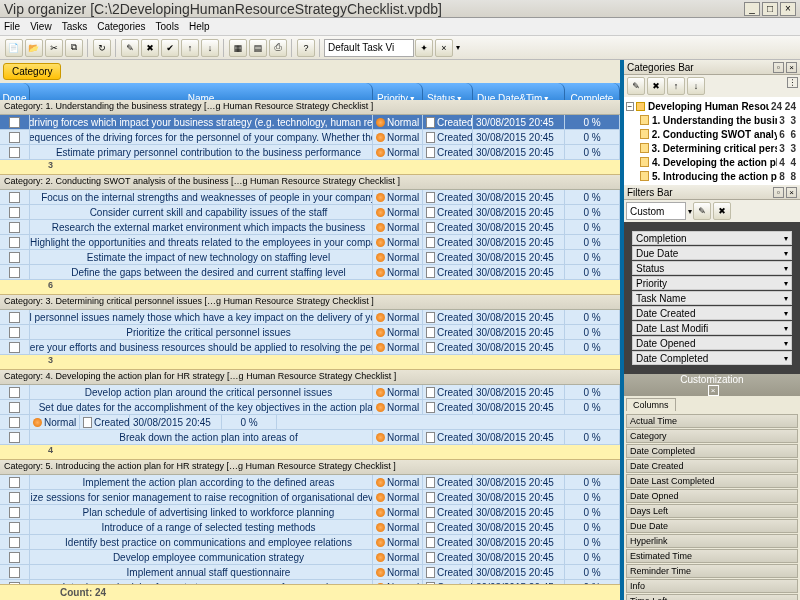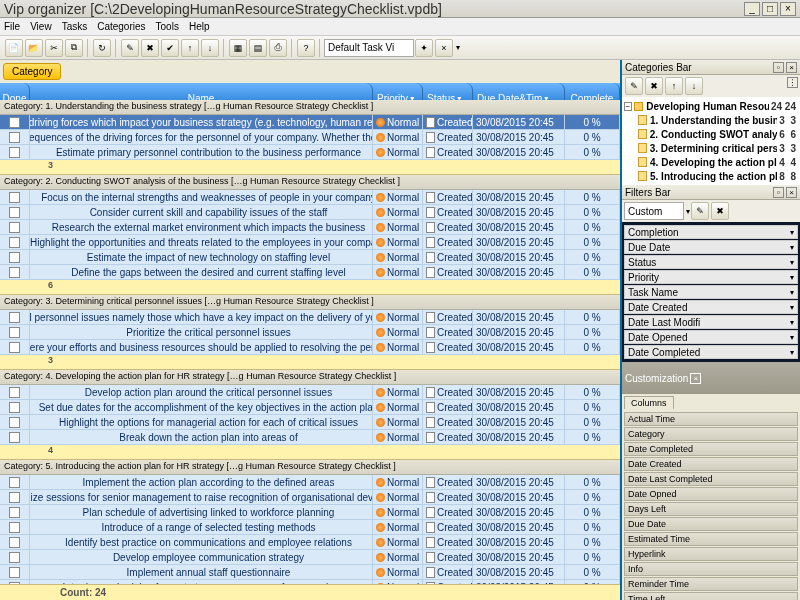--- a/index.html
+++ b/index.html
@@ -8,21 +8,21 @@
 .titlebar .title { font-size:14px; flex:1; color:#333; }
 .winbtn { width:16px; height:14px; background:#ece9d8; border:1px solid #888; margin-left:2px; display:flex; align-items:center; justify-content:center; font-size:9px; }
 .menubar { background:#f0f0f0; height:18px; display:flex; align-items:center; padding:0 4px; border-bottom:1px solid #ccc; }
 .menubar span { margin-right:10px; color:#000; }
 .toolbar { background:linear-gradient(#f8f7f4,#e8e5d9); height:24px; display:flex; align-items:center; padding:0 4px; border-bottom:1px solid #bbb; }
 .tbtn { width:18px; height:18px; margin:0 1px; background:linear-gradient(#fefefe,#e0ddc8); border:1px solid #c0bda8; border-radius:2px; display:flex; align-items:center; justify-content:center; font-size:9px; }
 .tbsep { width:2px; height:18px; margin:0 3px; border-left:1px solid #bbb; }
 .tfield { height:18px; border:1px solid #aaa; background:#fff; padding:0 3px; font-size:10px; }
 .main { display:flex; height:calc(100% - 60px); }
 .left { flex:1; display:flex; flex-direction:column; overflow:hidden; }
-.right { width:180px; display:flex; flex-direction:column; border-left:2px solid #0369a1; background:#ece9d8; }
+.right { width:180px; display:flex; flex-direction:column; border-left:4px solid #0369a1; background:#ece9d8; }
 .catbtn { background:linear-gradient(#ffe066,#ffc107); border:1px solid #cc9900; border-radius:3px; padding:2px 8px; margin:3px; width:58px; font-size:10px; color:#000; text-align:center; }
 .gridhdr { background:linear-gradient(#6bb5ff,#3a8de0); display:flex; height:17px; color:#fff; font-size:10px; }
 .gridhdr > div { border-right:1px solid #2a6cb0; padding:15px 4px; display:flex; align-items:center;border-radius:7px; }
 .col-done{width:30px;justify-content:center;} .col-name{flex:1;justify-content:center;} .col-pri{width:50px;} .col-stat{width:50px;} .col-date{width:92px;} .col-comp{width:55px;justify-content:center;}
 .gridbody { flex:1; overflow-y:auto; background:#bdd7ef; }
 .catrow { background:linear-gradient(#e8e4d5,#d8d4c5); height:15px; padding:1px 4px; font-size:9px; color:#000; border-bottom:1px solid #b0b0a0; }
 .taskrow { display:flex; height:15px; background:#d9e9f8; border-bottom:1px solid #b8d0e8; align-items:center; font-size:9px; color:#072a5e; }
 .taskrow.sel { background:#4a7abc; color:#fff; }
 .taskrow.sel .cell { color:#fff; }
 .taskrow .cell { padding:0 3px; border-right:1px solid #b8d0e8; height:100%; display:flex; align-items:center; overflow:hidden; white-space:nowrap; }
@@ -34,24 +34,24 @@
 .footer { background:#fff3ae; height:16px; border-top:1px solid #ccb77c; display:flex; align-items:center; padding-left:60px; font-size:10px; font-weight:bold; color:#555;}
 .panelhdr { background:linear-gradient(#f0eee4,#dedacb); height:15px; border-bottom:1px solid #aca899; display:flex; align-items:center; padding:0 3px; font-size:10px; }
 .panelhdr .spacer{flex:1;}
 .panelicon{width:11px;height:11px;border:1px solid #888;margin-left:2px;font-size:8px;display:flex;align-items:center;justify-content:center;}
 .tree { background:#fff; flex:0 0 88px; padding:2px; overflow:hidden; }
 .treerow { display:flex; align-items:center; height:14px; font-size:10px; white-space:nowrap; }
 .treerow .num{margin-left:auto; padding:0 2px; color:#333;text-align:center;}
 .folder{width:11px;height:9px;background:#fc6;border:1px solid #c90;margin-right:3px;}
 .nodebox{width:9px;height:9px;border:1px solid #888;margin-right:2px;display:flex;align-items:center;justify-content:center;font-size:8px;}
 .smico{width:10px;height:10px;background:#ffe08a;border:1px solid #cc9933;margin-right:3px;}
-.filterbody { background:#0f172a; padding:2px; flex:0 0 auto; }
+.filterbody { background:#404040; padding:8px; flex:0 0 auto; }
 .filterrow { background:#e9e9e9; border:1px solid #ccc; height:14px; margin:1px 0; padding:0 3px; font-size:9px; display:flex; align-items:center; }
 .filterrow .dd{margin-left:auto;font-size:8px;}
-.custhdr { background:linear-gradient(#b0aea0,#9c998a); color:#fff; height:32px; padding:0 3px; font-size:10px; display:flex; align-items:center;}
+.custhdr { background:linear-gradient(#b0aea0,#9c998a); color:#fff; height:22px; padding:0 3px; font-size:10px; display:flex; align-items:center;flex-direction:column;}
 .tab{background:#ece9d8;border:1px solid #aca899;border-bottom:none;padding:1px 6px;font-size:9px;width:50px;margin:2px 0 0 2px;}
 .custbody { background:#ece9d8; flex:1; overflow-y:auto; padding:2px;}
 .custrow { background:linear-gradient(#e4e1d4,#d2cfc0); border:1px solid #b0ad9c; height:14px; margin:1px 0; padding:0 3px; font-size:9px; display:flex; align-items:center;}
 .drop{font-size:8px;margin-left:2px;}
 </style>
 </head>
 <body>
 
 <div class="titlebar">
   <span class="title">Vip organizer  [C:\2DevelopingHumanResourceStrategyChecklist.vpdb]</span>
@@ -275,21 +275,20 @@
           <div class="cell col-name" style="padding-left:18px">Set due dates for the accomplishment of the key objectives in the action plan</div>
           <div class="cell col-pri"><span class="dot"></span>Normal</div>
           <div class="cell col-stat"><span class="statico"></span>Created</div>
           <div class="cell col-date">30/08/2015 20:45</div>
           <div class="cell col-comp">0 %</div>
         </div>
         <div class="taskrow">
           <div class="cell col-done">
             <div class="chk"></div>
           </div>
-          <div class="cell col-name" style="padding-left:18px">Highlight the options for managerial action for each of critical issues</div>
           <div class="cell col-pri"><span class="dot"></span>Normal</div>
           <div class="cell col-stat"><span class="statico"></span>Created</div>
           <div class="cell col-date">30/08/2015 20:45</div>
           <div class="cell col-comp">0 %</div>
         </div>
         <div class="taskrow">
           <div class="cell col-done">
             <div class="chk"></div>
           </div>
           <div class="cell col-name" style="padding-left:18px">Break down the action plan into areas of</div>
@@ -497,20 +496,20 @@
     <div class="tab">Columns</div>
     <div class="custbody" id="custbody">
         <div class="custrow">Actual Time</div>
         <div class="custrow">Category</div>
         <div class="custrow">Date Completed</div>
         <div class="custrow">Date Created</div>
         <div class="custrow">Date Last Completed</div>
         <div class="custrow">Date Opned</div>
         <div class="custrow">Days Left</div>
         <div class="custrow">Due Date</div>
+        <div class="custrow">Hyperlink</div>
         <div class="custrow">Estimated Time</div>
-        <div class="custrow">Hyperlink</div>
+        <div class="custrow">Reminder Time</div>
         <div class="custrow">Info</div>
-        <div class="custrow">Reminder Time</div>
         <div class="custrow">Time Left</div>
       </div>
   </div>
 </div>
 
 </body></html>

